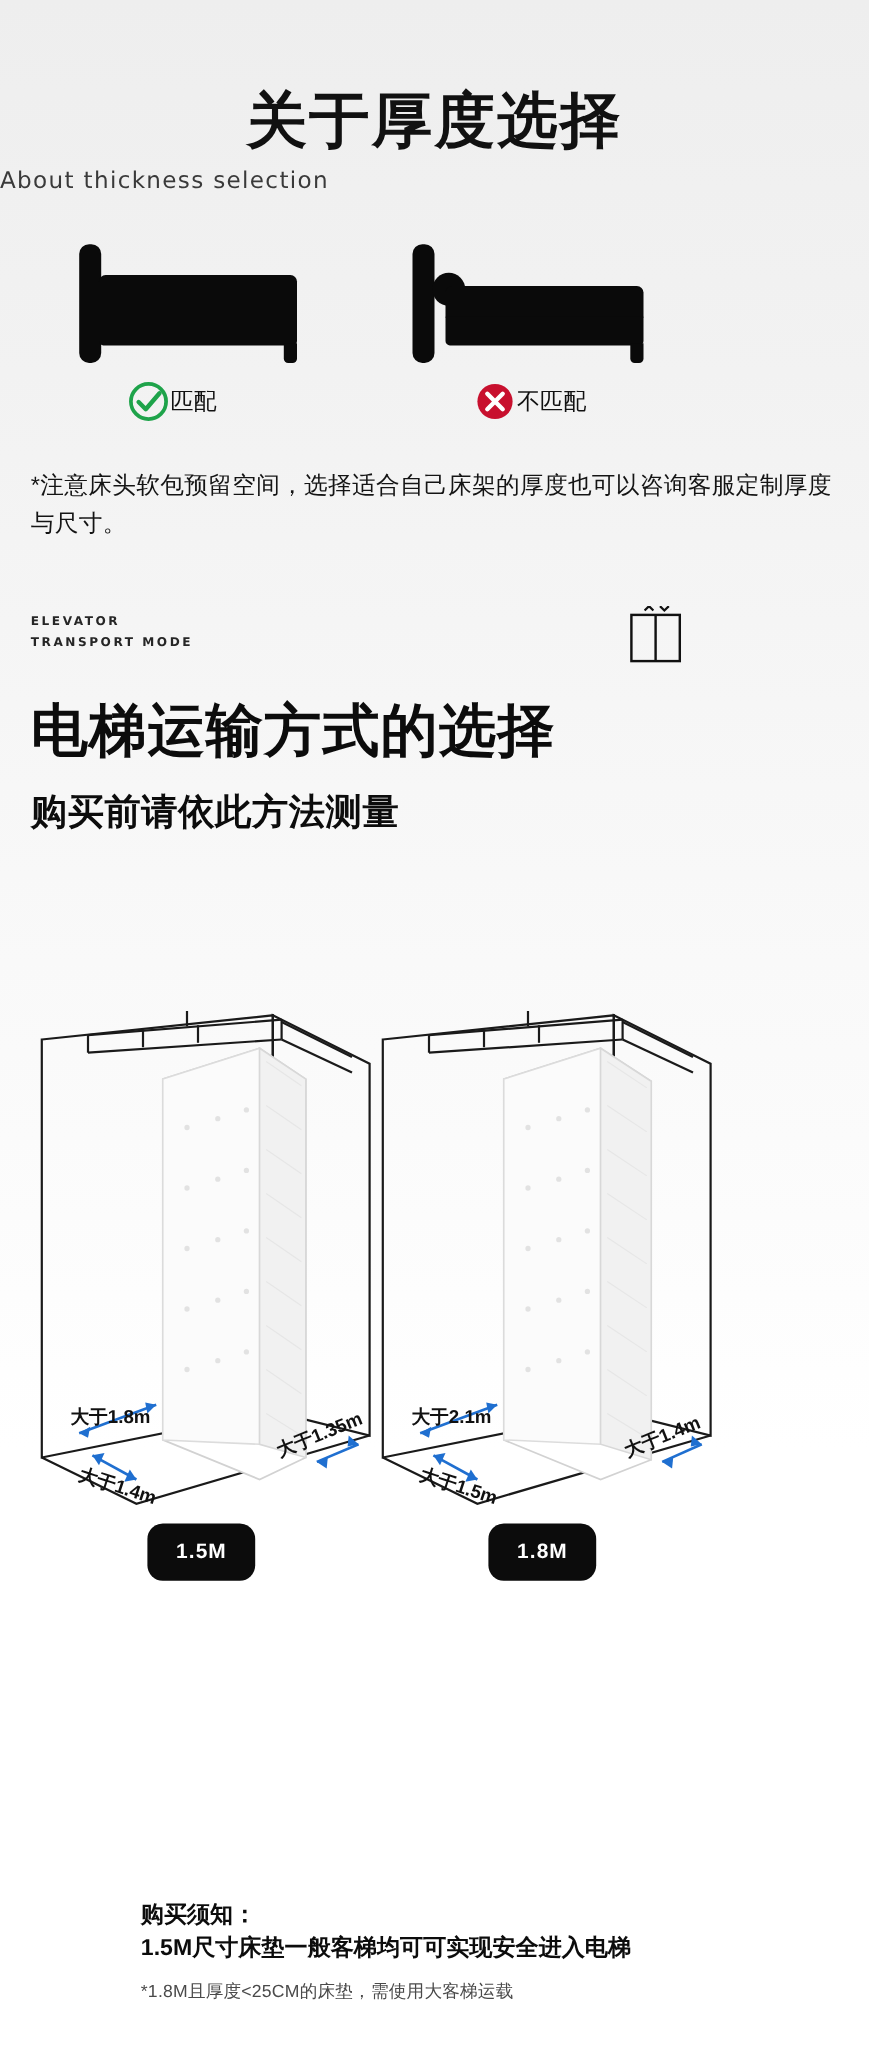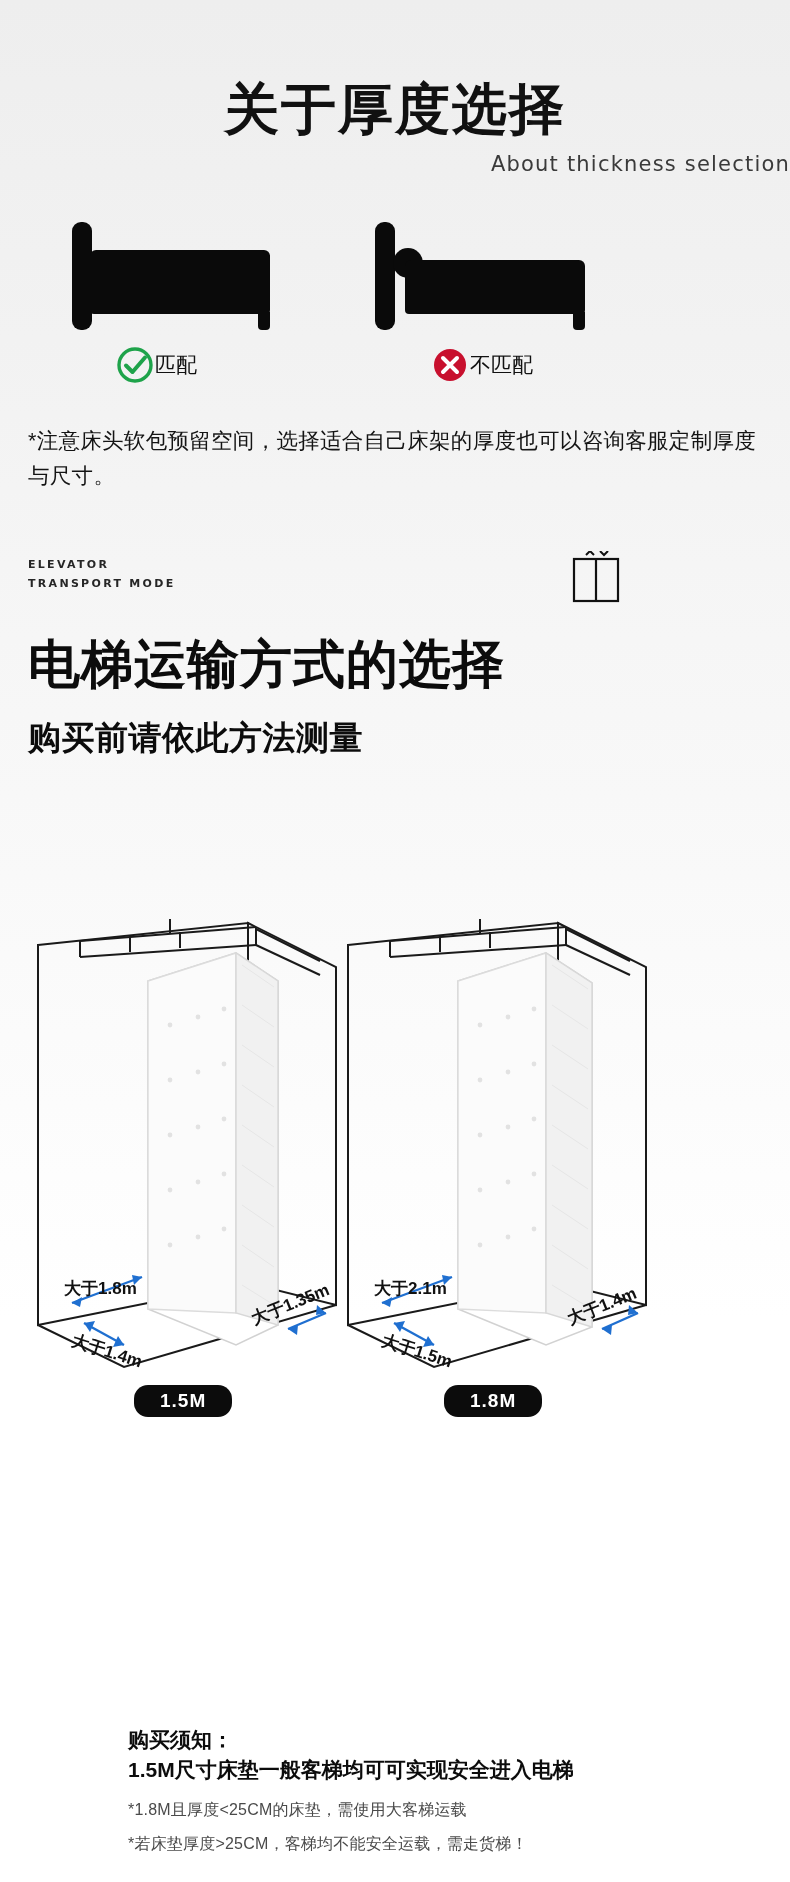--- a/index.html
+++ b/index.html
@@ -32,21 +32,21 @@
     font-weight: bold;
     letter-spacing: 2px;
     color: #111;
     line-height: 1.15;
   }
   .sec1-sub {
     position: absolute;
     top: 152px;
     left: 0;
     width: 790px;
-    text-align: right;
+    text-align: left;
     font-size: 21px;
     letter-spacing: 1.2px;
     color: #3a3a3a;
     font-family: "DejaVu Sans", sans-serif;
   }
 
   
   .bed {
     position: absolute;
   }
@@ -146,21 +146,21 @@
     white-space: nowrap;
   }
   .size-badge {
     position: absolute;
     background: #0c0c0c;
     color: #fff;
     border-radius: 14px;
     font-size: 19px;
     font-weight: bold;
     letter-spacing: 1px;
-    padding: 5px 26px;
+    padding: 15px 26px;
     text-align: center;
   }
 
   
   .buy-title {
     position: absolute;
     top: 1726px;
     left: 128px;
     font-size: 21px;
     font-weight: bold;
@@ -374,15 +374,14 @@
     </svg>
     <div class="dim-text" style="top:372px;left:44px;">大于2.1m</div>
     <div class="dim-text" style="top:424px;left:56px;transform:rotate(18deg);transform-origin:left top;">大于1.5m</div>
     <div class="dim-text" style="top:404px;left:234px;transform:rotate(-22deg);transform-origin:left top;">大于1.4m</div>
     <div class="size-badge" style="top:480px;left:114px;">1.8M</div>
   </div>
 
   <div class="buy-title">购买须知：</div>
   <div class="buy-line">1.5M尺寸床垫一般客梯均可可实现安全进入电梯</div>
   <div class="small-note n1">*1.8M且厚度&lt;25CM的床垫，需使用大客梯运载</div>
-  <div class="small-note n2">*若床垫厚度&gt;25CM，客梯均不能安全运载，需走货梯！</div>
 
 </div>
 
 </body></html>

